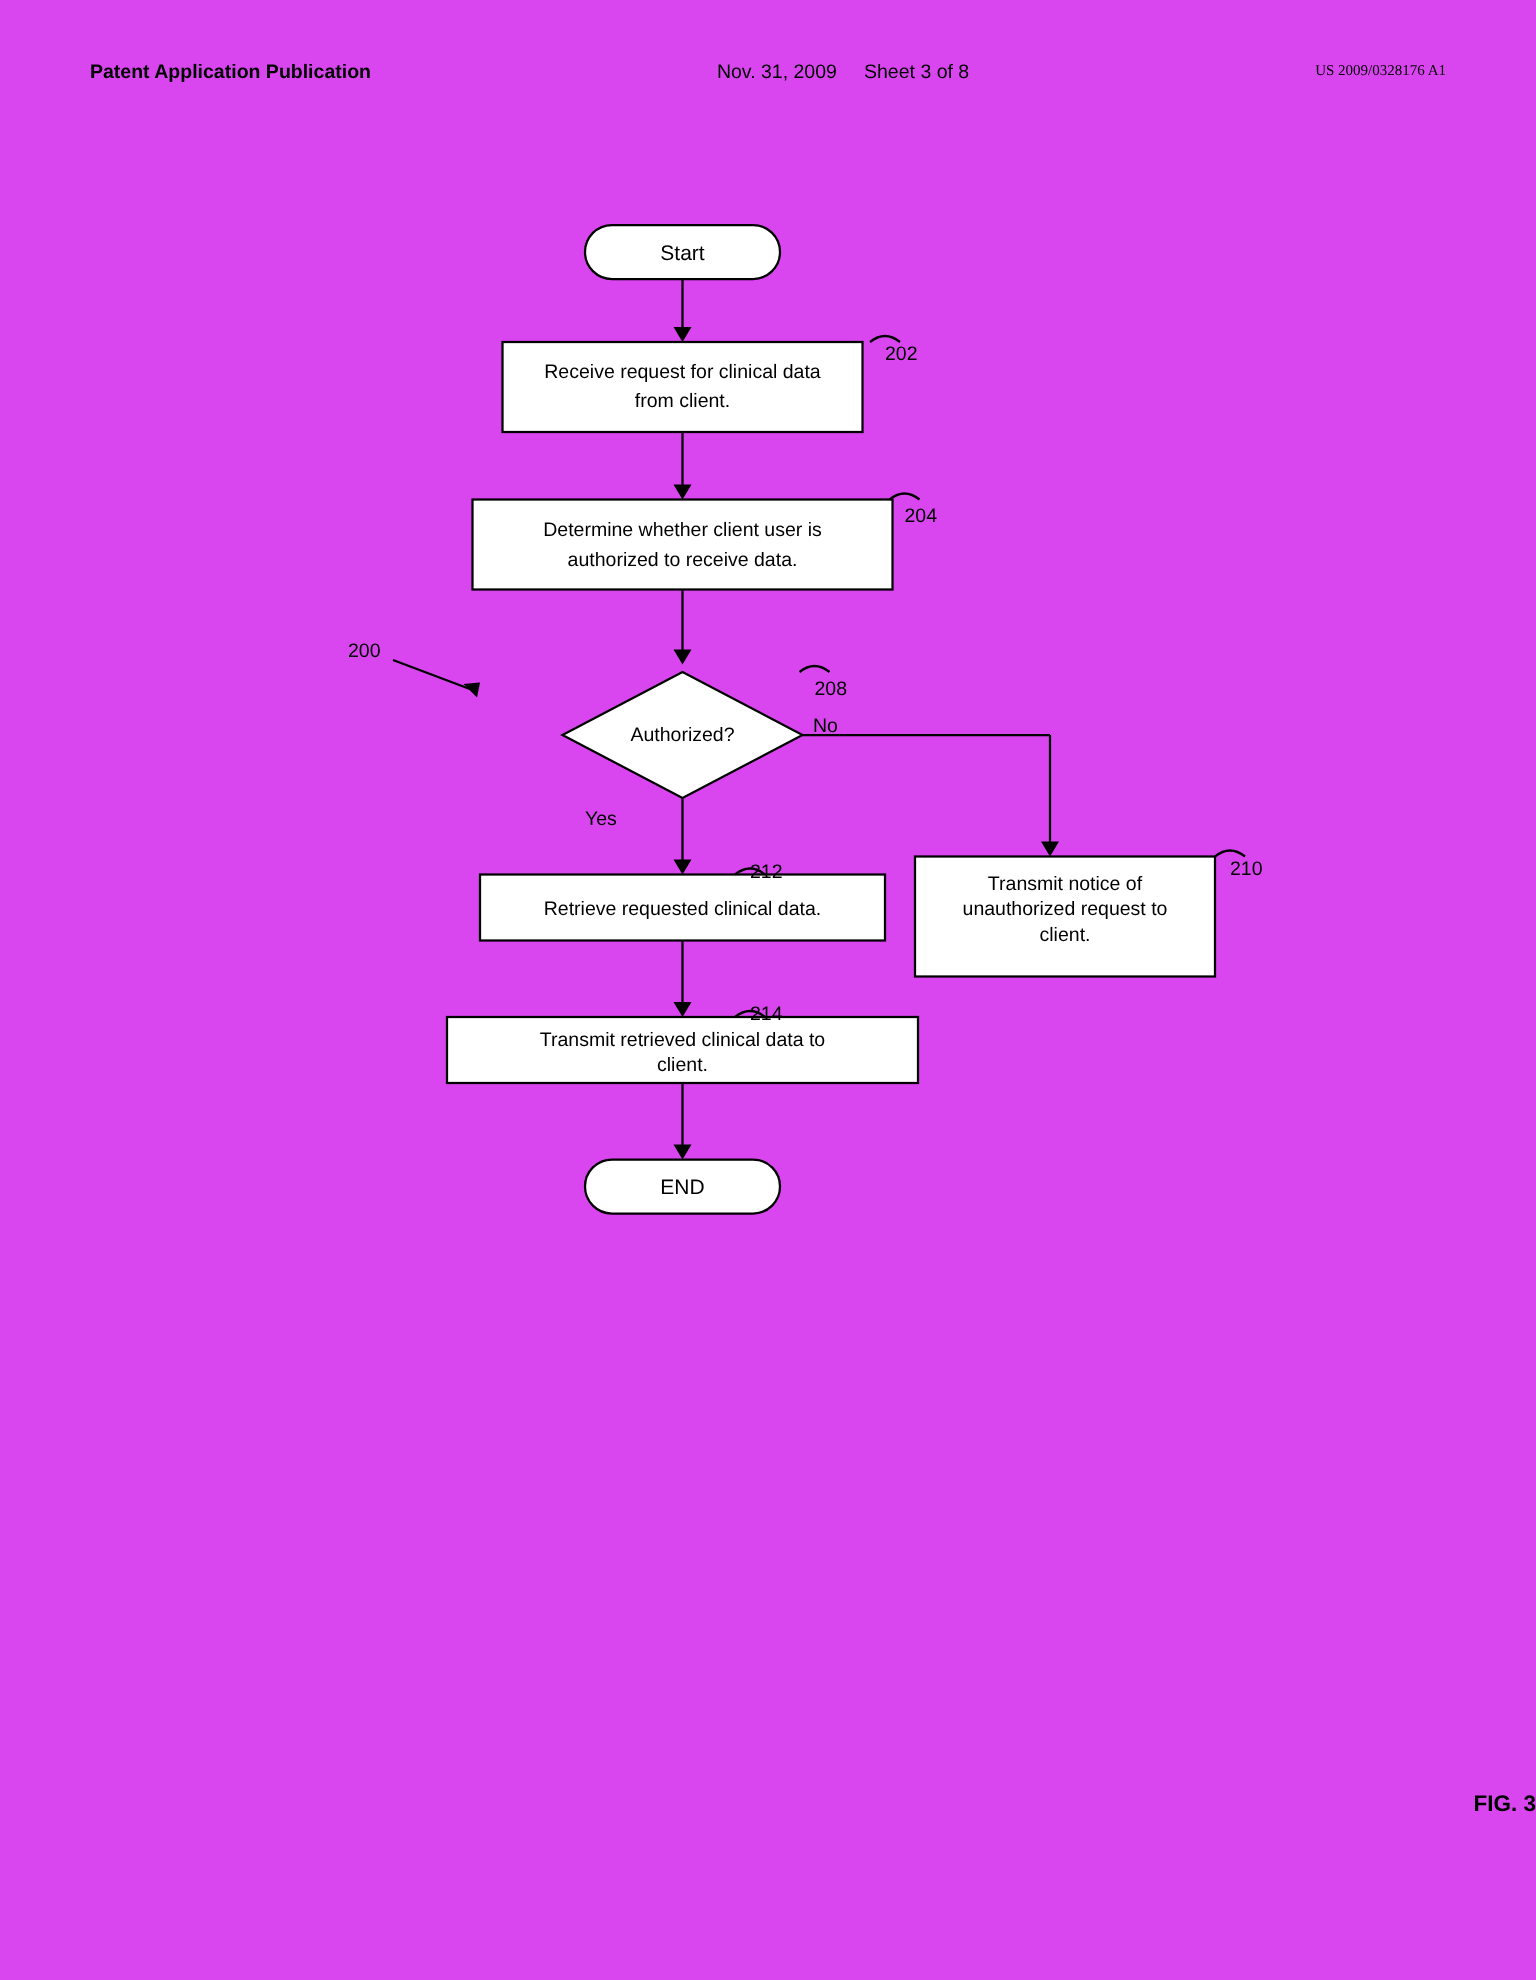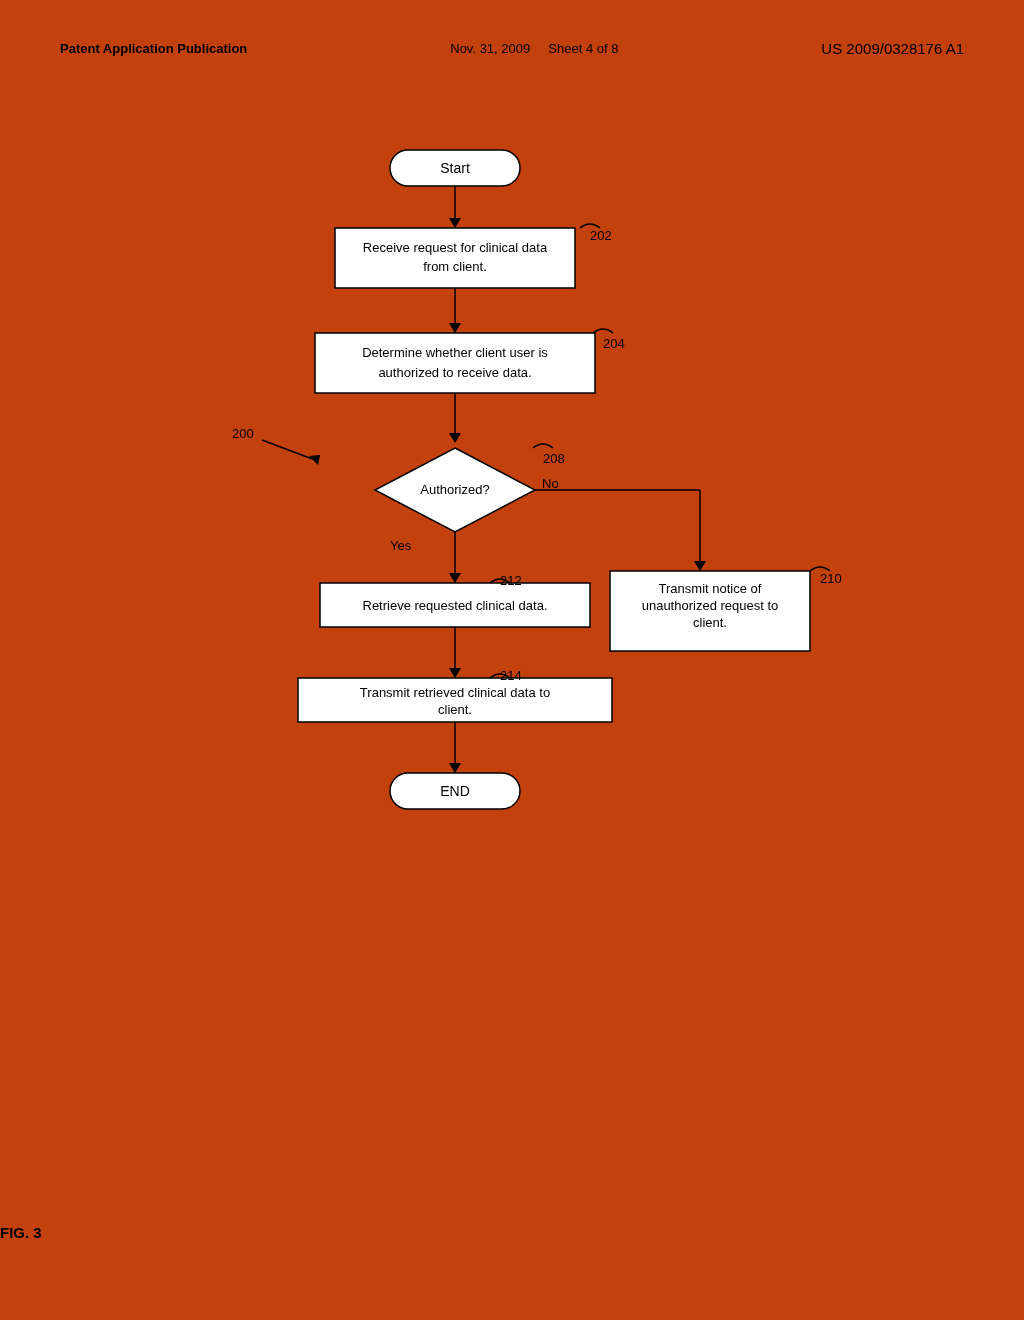--- a/index.html
+++ b/index.html
@@ -8,21 +8,21 @@
       font-family: Arial, sans-serif;
       width: 1024px;
       height: 1320px;
       overflow: hidden;
       position: relative;
     }
 
     .page {
       width: 1024px;
       height: 1320px;
-      background: #c2410c;
+      background: #d946ef;
       position: relative;
     }
 
     
     .header {
       position: absolute;
       top: 40px;
       left: 0;
       right: 0;
       display: flex;
@@ -37,56 +37,57 @@
       color: #000;
     }
 
     .header-center {
       font-size: 13px;
       color: #000;
       text-align: center;
     }
 
     .header-right {
-      font-size: 15px;
+      font-size: 10px;
       color: #000;
+      font-family: Liberation Serif, serif;
     }
 
     
     .diagram-svg {
       position: absolute;
       top: 120px;
       left: 100px;
       width: 820px;
       height: 1000px;
     }
 
     
     .fig-caption {
       position: absolute;
-      bottom: 79px;
+      bottom: 109px;
       left: 0;
       right: 0;
-      text-align: left;
+      text-align: right;
       font-size: 15px;
       font-weight: bold;
       color: #000;
     }
   </style>
 </head>
 <body>
 
 <div class="page">
 
   <div class="header">
     <div class="header-left">Patent Application Publication</div>
     <div class="header-center">
       <span>Nov. 31, 2009</span>
       &nbsp;&nbsp;&nbsp;
-      <span>Sheet 4 of 8</span>
+      <span>Sheet 3 of 8</span>
     </div>
     <div class="header-right">US 2009/0328176 A1</div>
   </div>
 
   <svg class="diagram-svg" viewBox="0 0 820 980" xmlns="http://www.w3.org/2000/svg" style="font-family: Arial, sans-serif;">
 
     <rect x="290" y="20" width="130" height="36" rx="18" ry="18" fill="white" stroke="black" stroke-width="1.5"></rect>
     <text x="355" y="43" text-anchor="middle" font-size="14">Start</text>
 
     <line x1="355" y1="56" x2="355" y2="90" stroke="black" stroke-width="1.5"></line>

